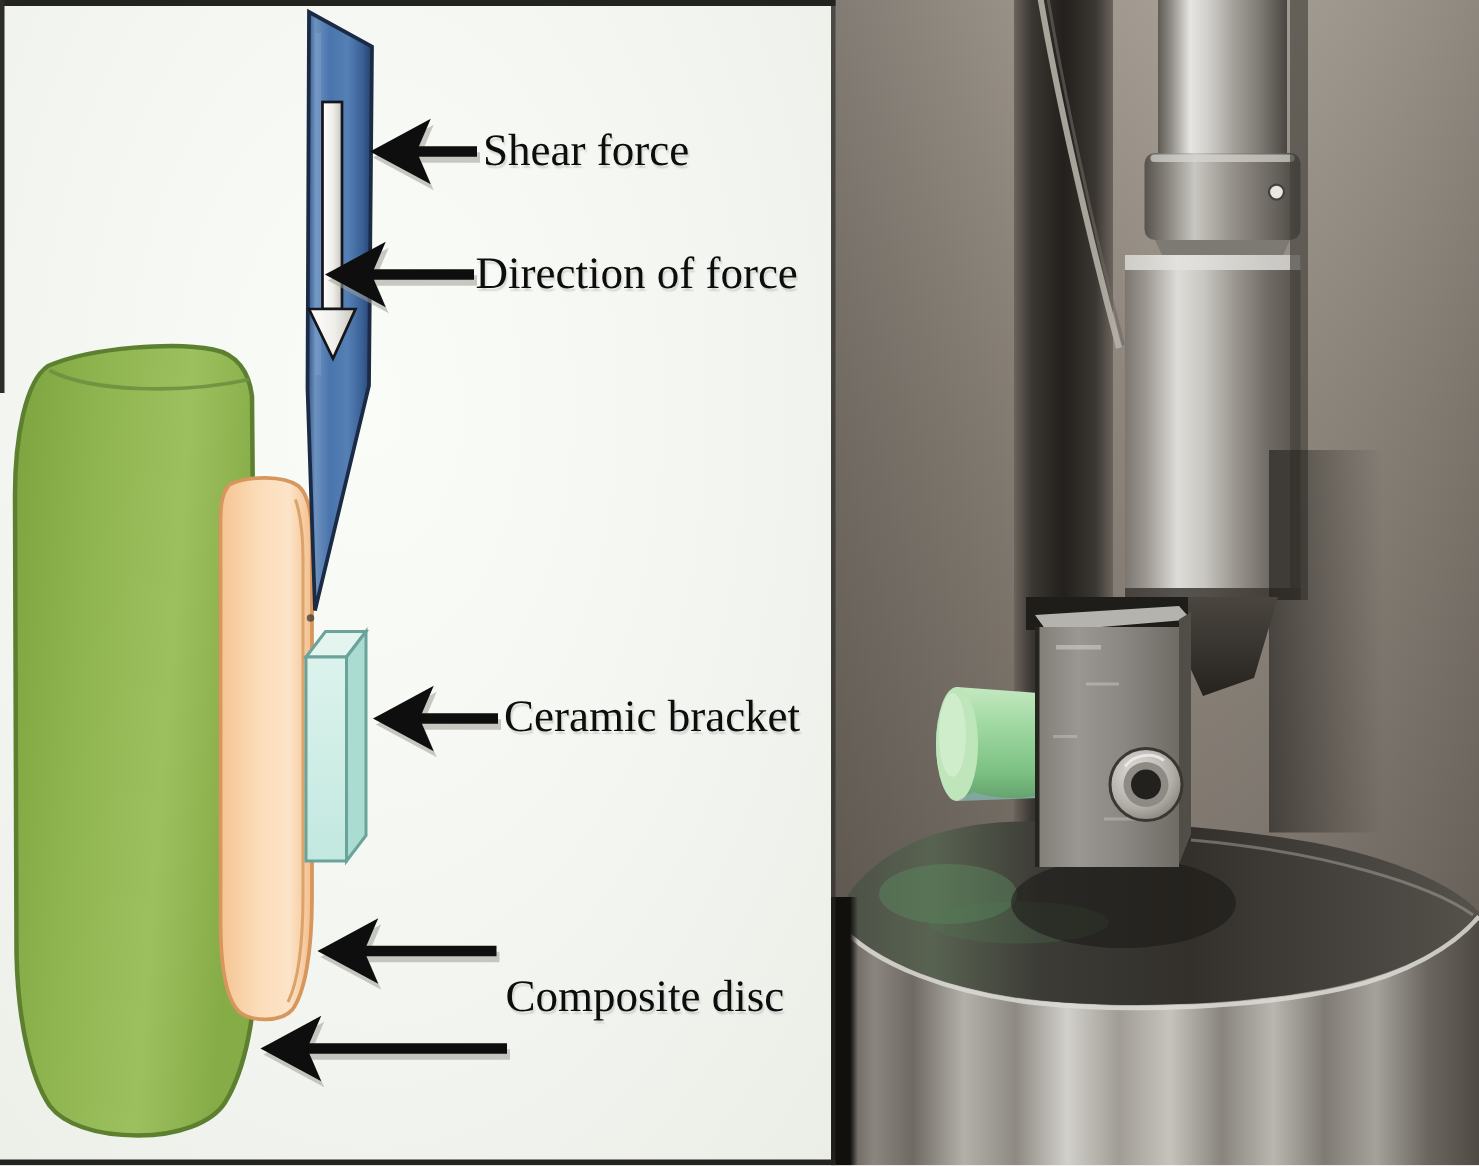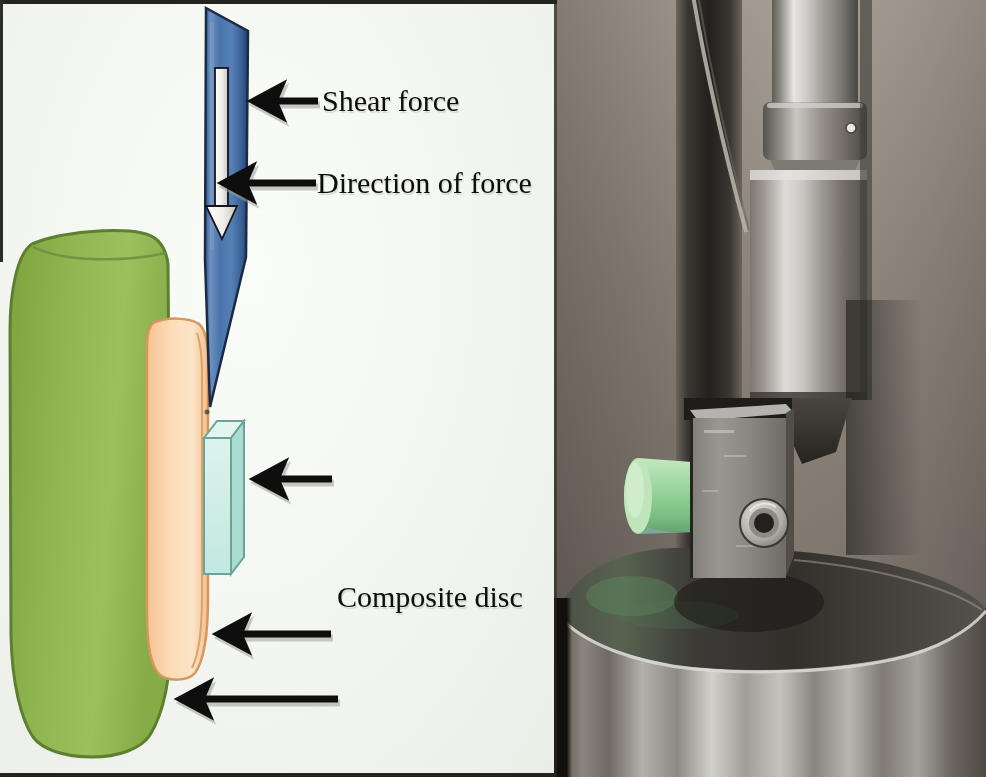--- a/index.html
+++ b/index.html
@@ -7,21 +7,21 @@
           font-family:"Liberation Serif", serif;}
   
   .diagram-panel{position:absolute;left:0;top:0;width:554px;height:777px;
       background:radial-gradient(ellipse at 45% 35%, #fafcf8 0%, #f3f6f0 55%, #eaeee7 100%);}
   .diagram-svg{position:absolute;left:0;top:0;}
   .label{position:absolute;color:#0d0d0d;font-size:30px;line-height:34px;white-space:nowrap;
          text-shadow:1px 2px 1px rgba(120,120,120,.25);}
   .lbl-shear{left:322px;top:84px;}
   .lbl-direction{left:317px;top:166px;}
   .lbl-ceramic{left:336px;top:461px;}
-  .lbl-composite{left:337px;top:580px;}
+  .lbl-composite{left:337px;top:648px;}
   .lbl-acrylic{left:345px;top:681px;}
   
   .photo-panel{position:absolute;left:554px;top:0;width:432px;height:777px;}
   
   .edge-top{position:absolute;left:0;top:0;width:557px;height:4px;background:#23231f;}
   .edge-bottom{position:absolute;left:0;top:773px;width:557px;height:4px;background:#23231f;}
   .edge-left{position:absolute;left:0;top:0;width:3px;height:262px;background:#2c2c28;}
 </style>
 </head>
 <body>
@@ -126,20 +126,21 @@
         </g>
         <g>
           <line x1="199" y1="699" x2="338" y2="699"></line>
             <path d="M181,699 L207,685 L201,699 L207,713 Z"></path>
         </g>
       </g>
     </svg>
 
     <span class="label lbl-direction">Direction of force</span>
     <span class="label lbl-shear">Shear force</span>
+    <span class="label lbl-ceramic">Ceramic bracket</span>
     <span class="label lbl-composite">Composite disc</span>
   </div>
 
   <div class="photo-panel">
     <svg width="432" height="777" viewBox="0 0 432 777">
       <defs>
         <linearGradient id="wallG" x1="0" y1="0" x2="0" y2="1">
           <stop offset="0" stop-color="#a29a90"></stop>
             <stop offset=".35" stop-color="#8c847a"></stop>
           <stop offset=".7" stop-color="#7a7269"></stop>

